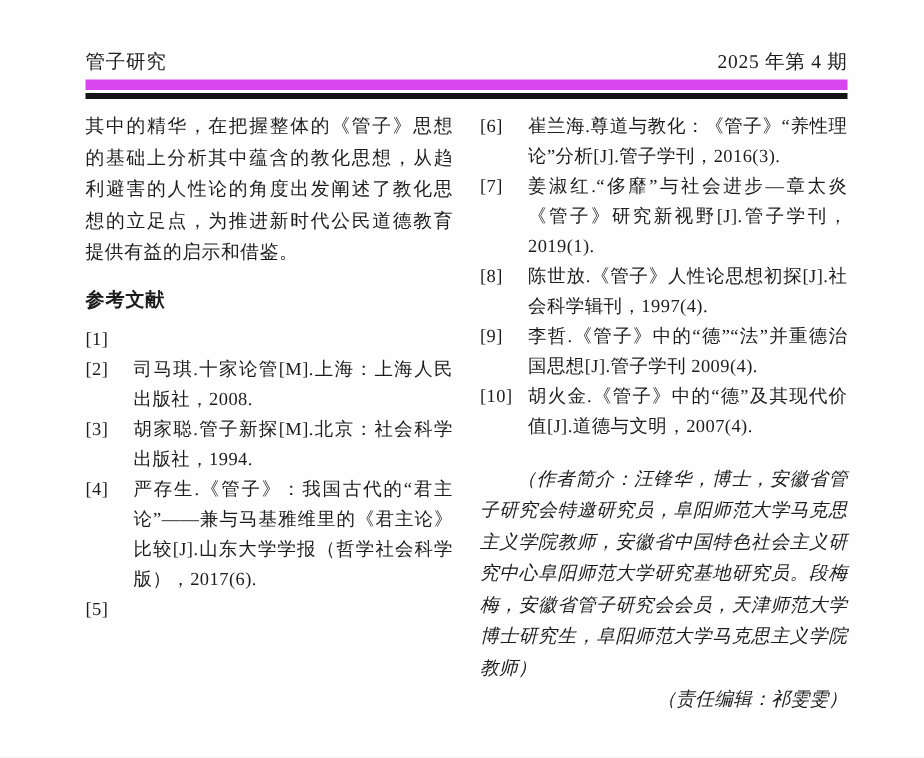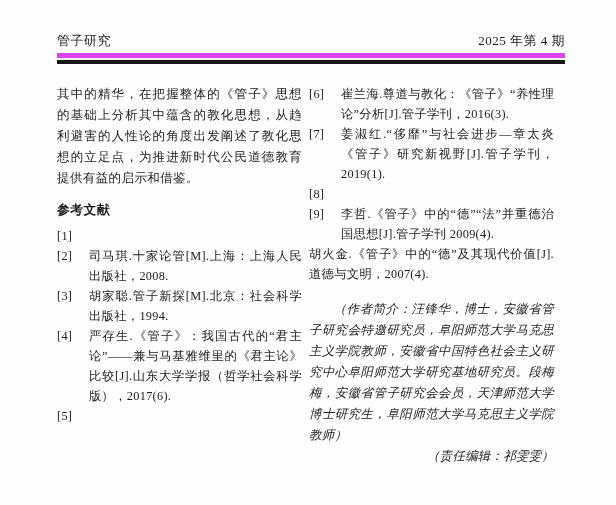--- a/index.html
+++ b/index.html
@@ -19,32 +19,32 @@
     color: #1c1c1c;
     overflow: hidden;
   }
   .page-header {
     display: flex;
     justify-content: space-between;
     align-items: baseline;
     font-size: 13px;
     letter-spacing: 0.5px;
     padding-bottom: 3px;
-    border-bottom: 5px solid #d946ef;
+    border-bottom: 7px solid #d946ef;
   }
   .header-rule-thick {
     height: 3.5px;
     background: #151515;
     margin-top: 2px;
     border: none;
   }
   .content {
     display: flex;
-    gap: 7px;
-    margin-top: 20px;
+    gap: 18px;
+    margin-top: 8px;
   }
   .col {
     width: 245px;
     flex: 0 0 245px;
   }
   .intro {
     font-size: 12.5px;
     line-height: 21px;
     text-align: justify;
     text-justify: inter-ideograph;
@@ -133,26 +133,28 @@
       <div class="ref-item">
         <span class="ref-label">[6]</span>
         <span class="ref-text">崔兰海.尊道与教化：《管子》“养性理论”分析[J].管子学刊，2016(3).</span>
       </div>
       <div class="ref-item">
         <span class="ref-label">[7]</span>
         <span class="ref-text">姜淑红.“侈靡”与社会进步—章太炎《管子》研究新视野[J].管子学刊，2019(1).</span>
       </div>
       <div class="ref-item">
         <span class="ref-label">[8]</span>
+        <span class="ref-text">陈世放.《管子》人性论思想初探[J].社会科学辑刊，1997(4).</span>
       </div>
       <div class="ref-item">
         <span class="ref-label">[9]</span>
         <span class="ref-text">李哲.《管子》中的“德”“法”并重德治国思想[J].管子学刊 2009(4).</span>
       </div>
       <div class="ref-item">
+        <span class="ref-label">[10]</span>
         <span class="ref-text">胡火金.《管子》中的“德”及其现代价值[J].道德与文明，2007(4).</span>
       </div>
 
       <p class="bio">（作者简介：汪锋华，博士，安徽省管子研究会特邀研究员，阜阳师范大学马克思主义学院教师，安徽省中国特色社会主义研究中心阜阳师范大学研究基地研究员。段梅梅，安徽省管子研究会会员，天津师范大学博士研究生，阜阳师范大学马克思主义学院教师）</p>
       <p class="editor-note">（责任编辑：祁雯雯）</p>
     </div>
 
   </div>
 </div>
 

